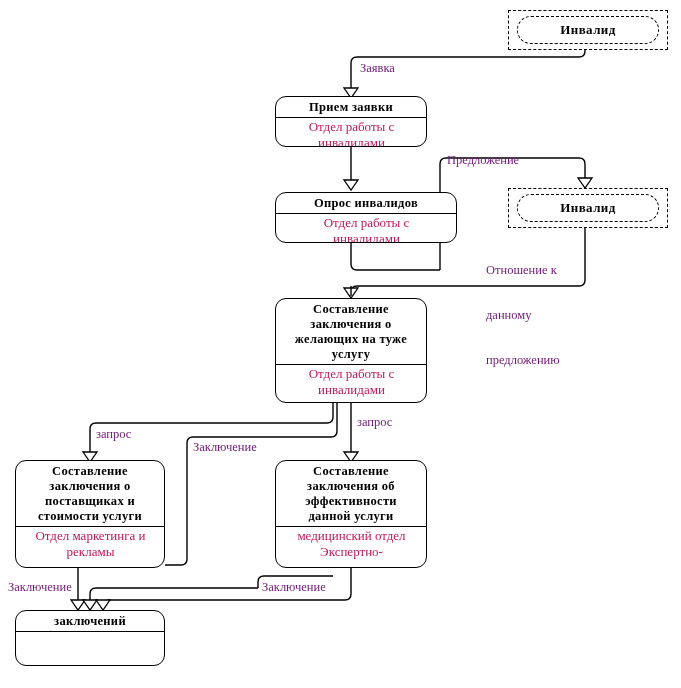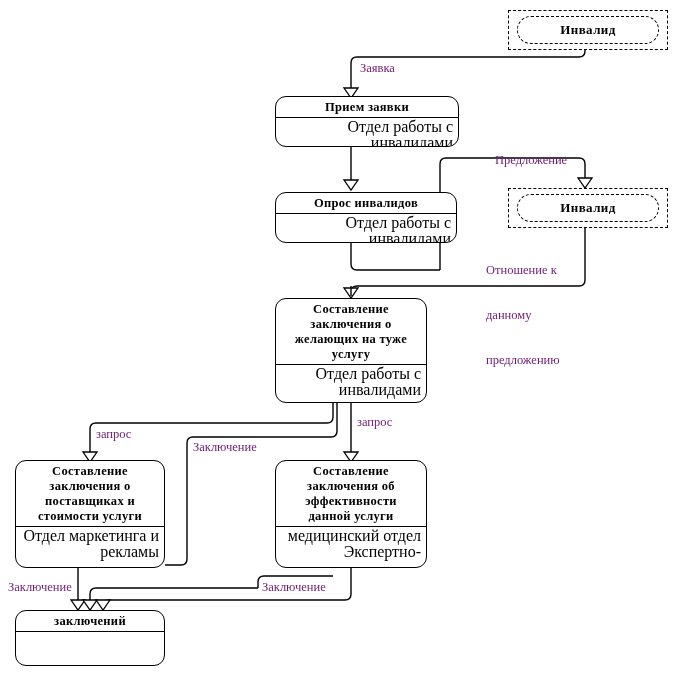--- a/index.html
+++ b/index.html
@@ -47,25 +47,25 @@
     letter-spacing: 0.3px;
     padding: 3px 4px 2px 4px;
     color: #000;
   }
   .node .rule {
     height: 0;
     border-top: 1.4px solid #000;
     margin: 0;
   }
   .node .sub {
-    font-size: 16px;
+    font-size: 13px;
     line-height: 16px;
     padding: 1px 5px 2px 6px;
-    color: #000000;
-    text-align: right;
+    color: #be185d;
+    text-align: center;
   }
   
   .actor {
     position: absolute;
     box-sizing: border-box;
     border: 1.4px dashed #000;
     background: #fff;
   }
   .actor .inner {
     position: absolute;
@@ -133,21 +133,21 @@
   </svg>
 
   <div class="actor" style="left:508px; top:10px; width:160px; height:40px;">
     <div class="inner">Инвалид</div>
   </div>
 
   <div class="actor" style="left:508px; top:188px; width:160px; height:40px;">
     <div class="inner">Инвалид</div>
   </div>
 
-  <div class="node" style="left:275px; top:96px; width:184px; height:51px;">
+  <div class="node" style="left:275px; top:96px; width:152px; height:51px;">
     <div class="title">Прием заявки</div>
     <div class="rule"></div>
     <div class="sub">
       <div>Отдел работы с</div>
       <div>инвалидами</div>
     </div>
   </div>
 
   <div class="node" style="left:275px; top:192px; width:182px; height:51px;">
     <div class="title">Опрос инвалидов</div>
@@ -202,21 +202,21 @@
 
   <div class="node" style="left:15px; top:610px; width:150px; height:56px;">
     <div class="title">
       <div>заключений</div>
     </div>
     <div class="rule"></div>
   </div>
 
   <div class="elabel" style="left:360px; top:61px;">Заявка</div>
 
-  <div class="elabel" style="left:447px; top:153px;margin-left:48px;">Предложение</div>
+  <div class="elabel" style="left:447px; top:153px;">Предложение</div>
 
   <div class="elabel" style="left:486px; top:233px;">
     <div>Отношение к</div>
     <div>данному</div>
     <div>предложению</div>
   </div>
 
   <div class="elabel" style="left:96px; top:427px;">запрос</div>
 
   <div class="elabel" style="left:357px; top:415px;">запрос</div>

